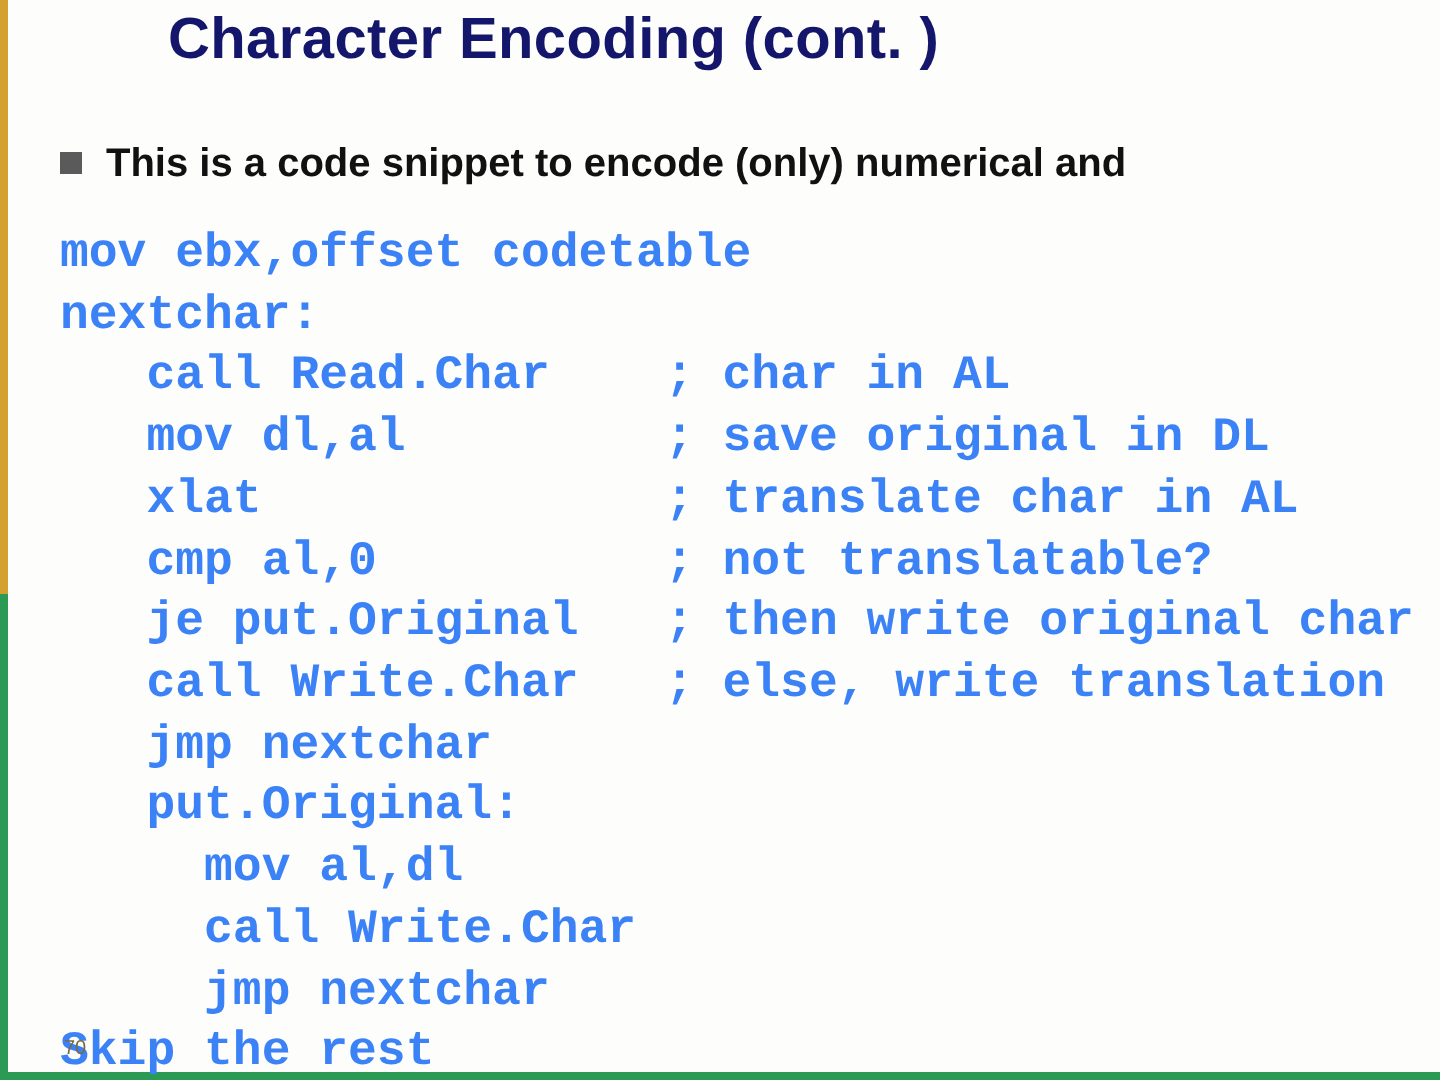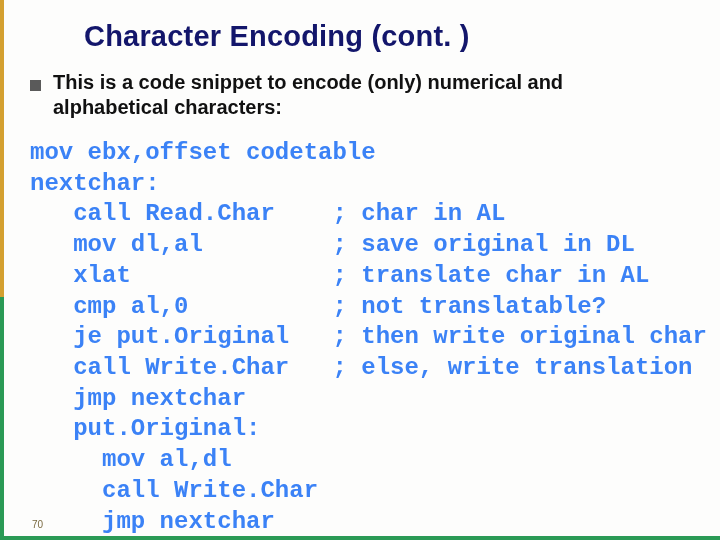--- a/index.html
+++ b/index.html
@@ -20,35 +20,35 @@
   }
   .edge-bottom {
     position: absolute;
     left: 0; right: 0; bottom: 0;
     height: 4px;
     background: #2a9a55;
   }
   .title {
     position: absolute;
     left: 84px;
-    top: 20px;
+    top: 4px;
     font-size: 29px;
     font-weight: bold;
     color: #13166b;
     letter-spacing: 0.2px;
   }
   .content {
     position: absolute;
     left: 30px;
     top: 70px;
     right: 24px;
   }
   .bullet-row {
     display: flex;
-    align-items: center;
+    align-items: flex-start;
     margin-bottom: 0;
   }
   .bullet {
     width: 11px;
     height: 11px;
     background: #5a5a5a;
     margin-top: 6px;
     margin-right: 12px;
     flex: 0 0 auto;
   }
@@ -85,21 +85,20 @@
 <div class="edge-left"></div>
 <div class="edge-bottom"></div>
 
 <div class="title">Character Encoding (cont. )</div>
 
 <div class="content">
   <div class="bullet-row">
     <div class="bullet"></div>
     <div class="lead-text">This is a code snippet to encode (only) numerical and</div>
   </div>
-  <div class="lead-text lead-indent">alphabetical characters:</div>
   <div class="code" id="code-block">mov ebx,offset codetable
 nextchar:
    call Read.Char    ; char in AL
    mov dl,al         ; save original in DL
    xlat              ; translate char in AL
    cmp al,0          ; not translatable?
    je put.Original   ; then write original char
    call Write.Char   ; else, write translation
    jmp nextchar
    put.Original:

